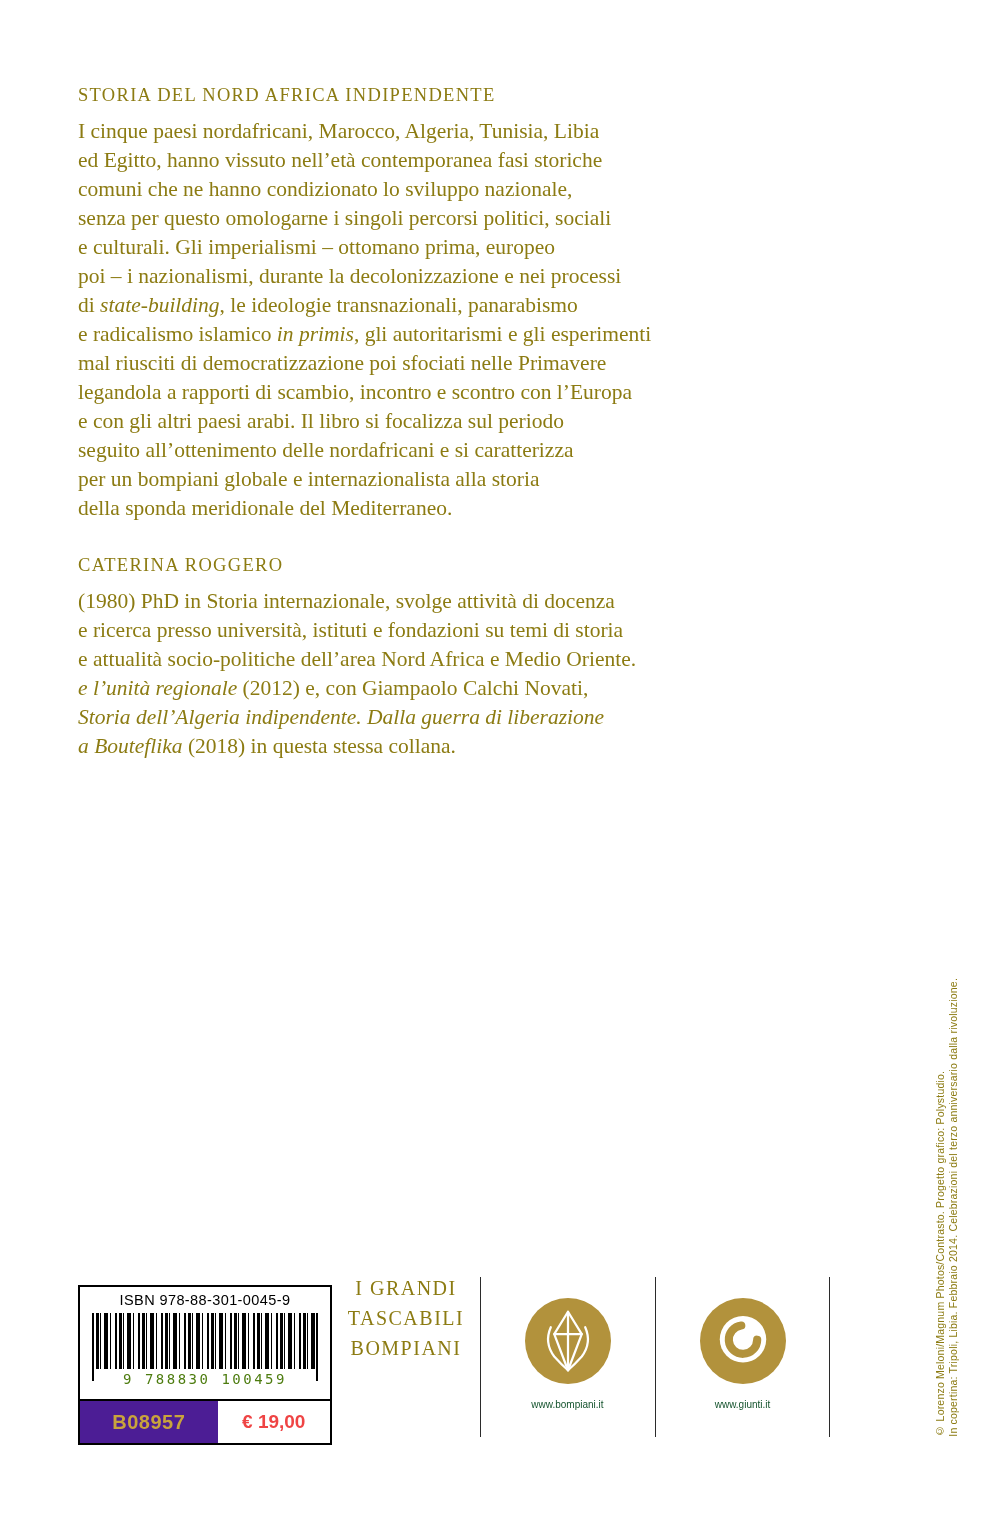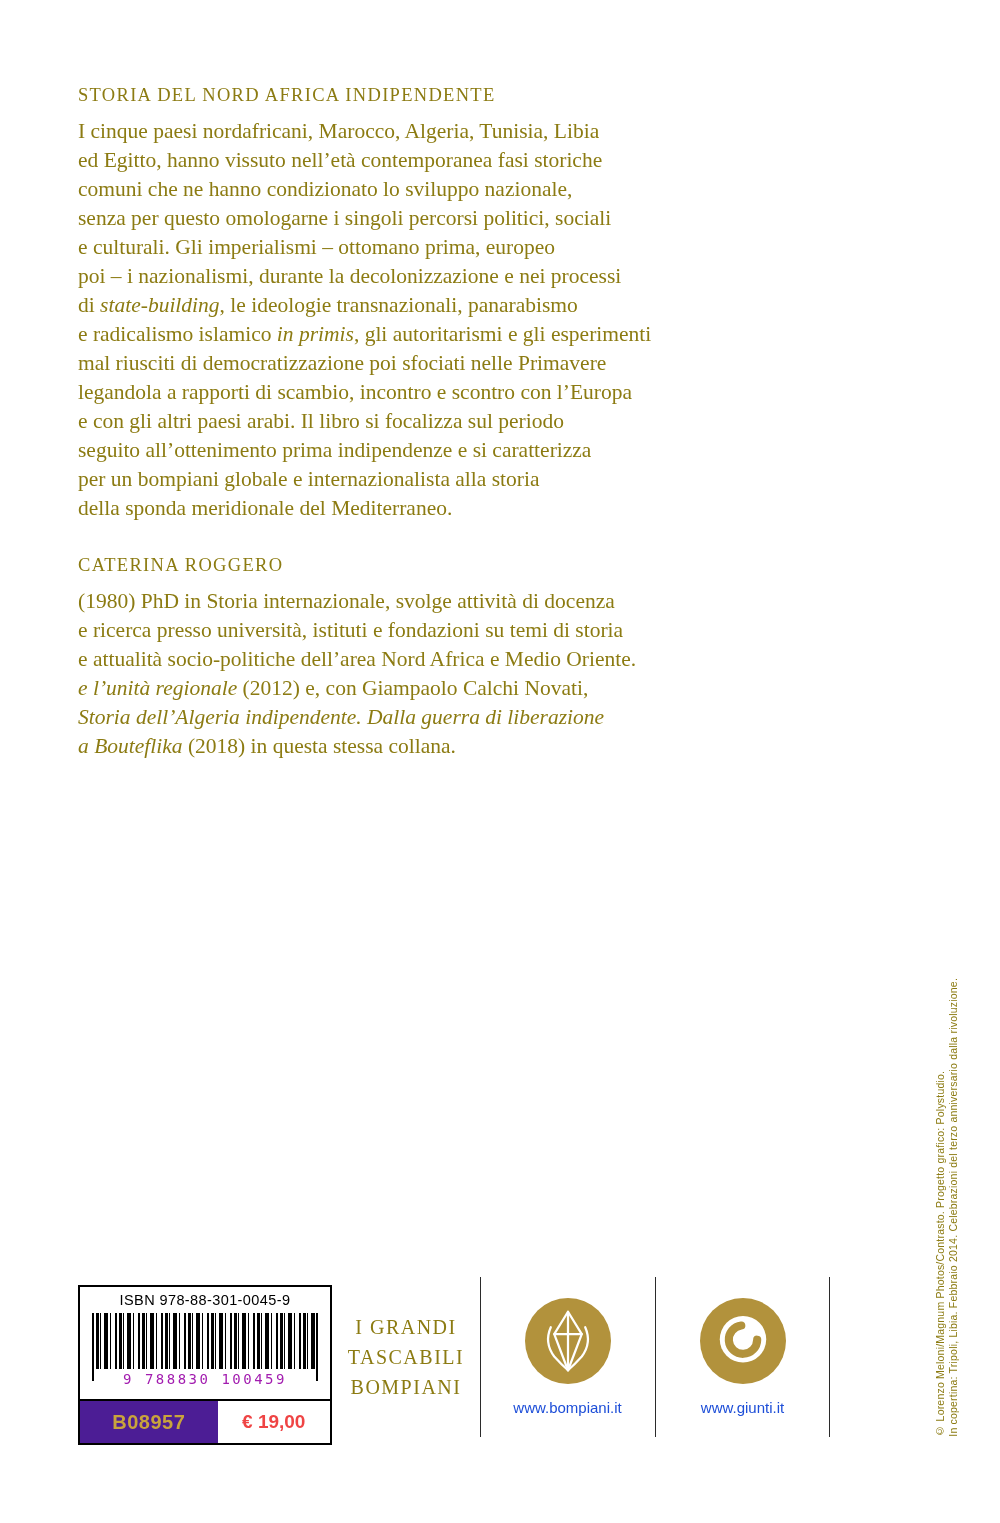--- a/index.html
+++ b/index.html
@@ -90,21 +90,21 @@
     width: 2px;
     background: #000;
   }
   .bars::before { left: 0; }
   .bars::after { right: 0; }
   .digits {
     text-align: center;
     font-family: "DejaVu Sans Mono", monospace;
     font-size: 14px;
     letter-spacing: 2.5px;
-    color: #a21caf;
+    color: #4d7c0f;
     margin-top: 2px;
   }
   .price-row {
     position: absolute;
     left: 0; right: 0; bottom: 0;
     height: 42px;
     border-top: 2px solid #000;
     display: flex;
   }
   .code-cell {
@@ -122,41 +122,41 @@
     font-weight: bold;
     font-size: 19px;
     color: #ef4444;
   }
 
   .imprint {
     position: absolute;
     left: 254px; top: 0;
     width: 148px; height: 160px;
     display: flex; flex-direction: column;
-    align-items: center; justify-content: center;
+    align-items: center; justify-content: flex-start;
     gap: 7px;
     font-family: "Liberation Serif", serif;
     font-size: 20px;
     letter-spacing: 1.5px;
     color: var(--text-gold, #8c7b12);
   }
 
   .logo-sec {
     position: absolute;
     top: 0; height: 160px;
     display: flex; flex-direction: column; align-items: center;
     padding-top: 21px;
     box-sizing: border-box;
   }
   .logo-sec.bompiani { left: 402px; width: 175px; }
   .logo-sec.giunti   { left: 577px; width: 175px; }
   .logo-sec .url {
     margin-top: 11px;
-    font-size: 15px;
-    color: #1d4ed8;
+    font-size: 10px;
+    color: #14532d;
   }
 
   
   .credits {
     position: absolute;
     right: 40px;
     bottom: 86px;
     writing-mode: vertical-rl;
     transform: rotate(180deg);
     font-family: "Liberation Sans", sans-serif;
@@ -179,21 +179,21 @@
         <div class="line"><span>ed Egitto, hanno vissuto nell’età contemporanea fasi storiche</span></div>
         <div class="line"><span>comuni che ne hanno condizionato lo sviluppo nazionale,</span></div>
         <div class="line"><span>senza per questo omologarne i singoli percorsi politici, sociali</span></div>
         <div class="line"><span>e culturali. Gli imperialismi – ottomano prima, europeo</span></div>
         <div class="line"><span>poi – i nazionalismi, durante la decolonizzazione e nei processi</span></div>
         <div class="line"><span>di </span><span class="it">state-building</span><span>, le ideologie transnazionali, panarabismo</span></div>
         <div class="line"><span>e radicalismo islamico </span><span class="it">in primis</span><span>, gli autoritarismi e gli esperimenti</span></div>
         <div class="line"><span>mal riusciti di democratizzazione poi sfociati nelle Primavere</span></div>
         <div class="line"><span>legandola a rapporti di scambio, incontro e scontro con l’Europa</span></div>
         <div class="line"><span>e con gli altri paesi arabi. Il libro si focalizza sul periodo</span></div>
-        <div class="line"><span>seguito all’ottenimento prima indipendenze e si caratterizza</span></div>
+        <div class="line"><span>seguito all’ottenimento delle nordafricani e si caratterizza</span></div>
         <div class="line"><span>per un bompiani globale e internazionalista alla storia</span></div>
         <div class="line"><span>della sponda meridionale del Mediterraneo.</span></div>
       </div>
   </section>
 
   <section class="bio">
     <h2 class="caps">CATERINA ROGGERO</h2>
     <div class="rich">
         <div class="line"><span>(1980) PhD in Storia internazionale, svolge attività di docenza</span></div>
         <div class="line"><span>e ricerca presso università, istituti e fondazioni su temi di storia</span></div>

